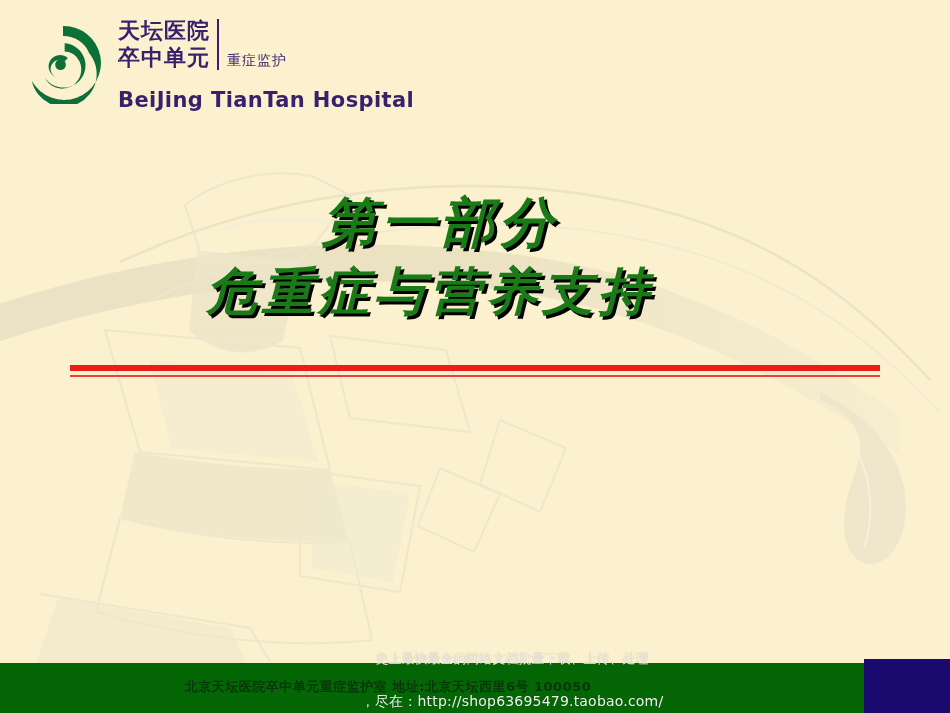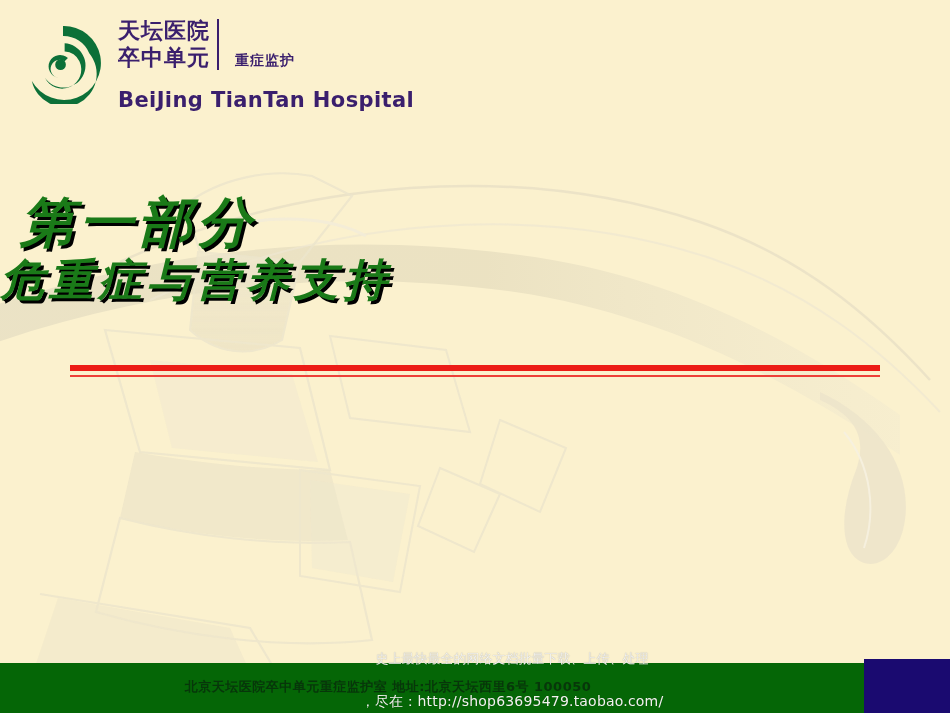--- a/index.html
+++ b/index.html
@@ -60,63 +60,62 @@
     padding-right: 7px;
   }
   .logo-divider {
     width: 2px;
     background: #3a1f6d;
     margin: 1px 0 2px 0;
   }
   .logo-cn-right {
     font-family: "DejaVu Sans", sans-serif;
     font-size: 14px;
-    font-weight: 700;
+    font-weight: 400;
     color: #3a1f6d;
     letter-spacing: 1px;
     padding-left: 8px;
     align-self: flex-end;
     padding-bottom: 2px;
-    margin-left: 8px;
   }
   .logo-en {
     margin-top: 16px;
     font-family: "DejaVu Sans", sans-serif;
     font-size: 21px;
     font-weight: 700;
     color: #3a1f6d;
     letter-spacing: 0.4px;
     white-space: nowrap;
   }
 
   
   .title-wrap {
     position: absolute;
     left: 0;
     top: 196px;
     width: 860px;
-    text-align: left;
+    text-align: center;
   }
   .title-line {
     font-family: "DejaVu Sans", sans-serif;
     font-weight: 700;
     font-style: italic;
     color: #1a7a18;
     text-shadow: 3px 3px 0 #000000;
     letter-spacing: 5px;
     white-space: nowrap;
     line-height: 1.0;
   }
   .title-line-1 {
     font-size: 54px;
     padding-left: 20px;
   }
   .title-line-2 {
-    font-size: 44px;
-    margin-top: 8px;
+    font-size: 51px;
+    margin-top: 16px;
     font-style: italic;
   }
 
   
   .rule-thick {
     position: absolute;
     left: 70px;
     top: 365px;
     width: 810px;
     height: 6px;

